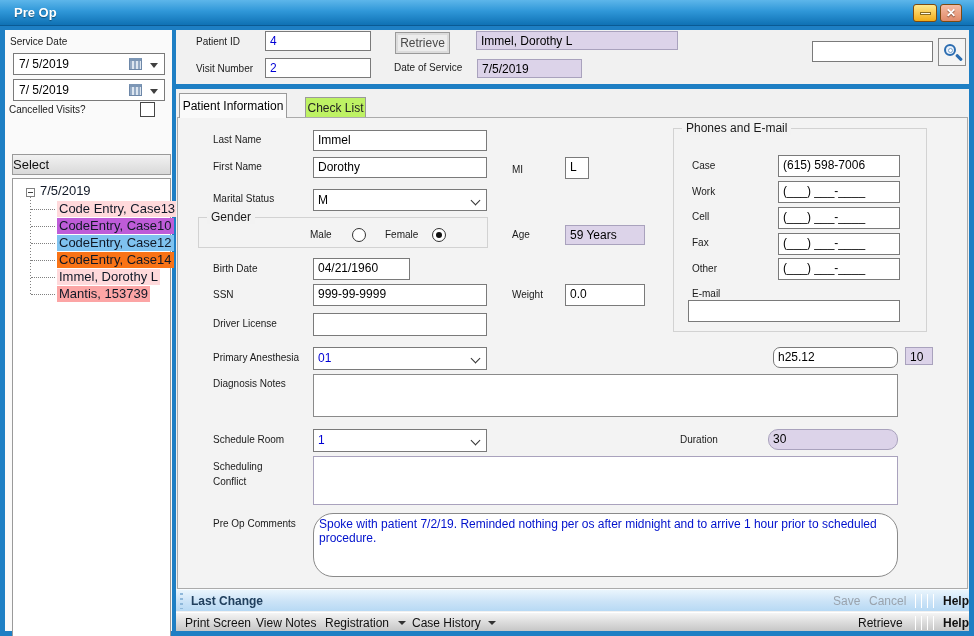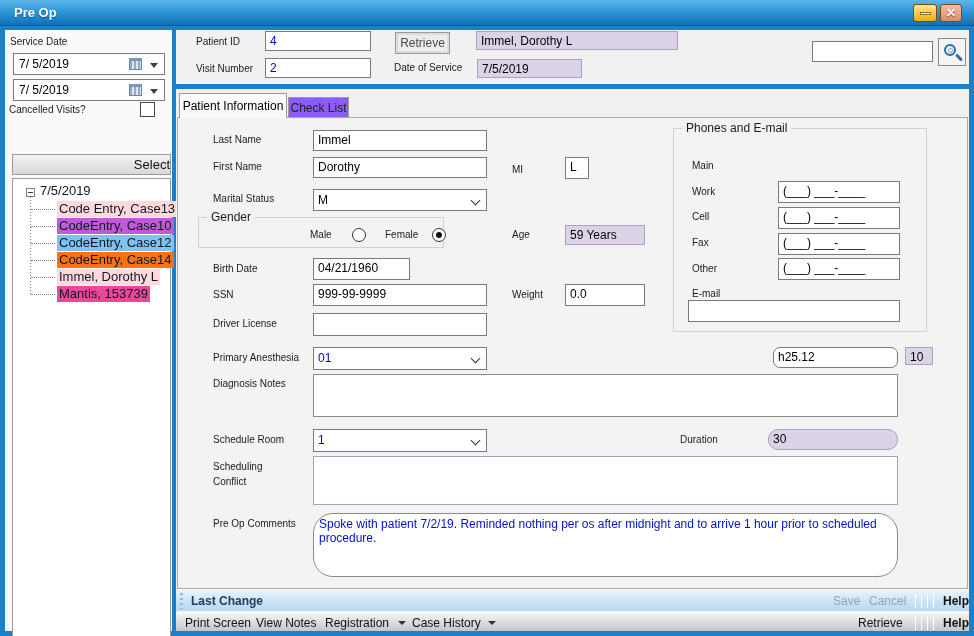--- a/index.html
+++ b/index.html
@@ -42,40 +42,40 @@
     border:1px solid #7a7a7a; font-size:12px; padding:3px 0 0 5px; }
   .cal { position:absolute; right:22px; top:4px; width:13px; height:12px;
     border:1px solid #6d87a8; border-top:3px solid #7d97b6;
     background:repeating-linear-gradient(90deg,#93a9c4 0 2px,#dde6f0 2px 4px); }
   .dda { position:absolute; right:6px; top:9px; width:0; height:0;
     border-left:4px solid transparent; border-right:4px solid transparent;
     border-top:5px solid #404040; }
   .checkbox { position:absolute; width:15px; height:15px; background:#fff; border:1px solid #454545; }
   .btn-select { position:absolute; left:7px; top:124px; width:159px; height:21px;
     background:linear-gradient(#f2f2f2,#d9d9d9); border:1px solid #9a9a9a;
-    font-size:13px; text-align:right; line-height:19px; color:#111; }
+    font-size:13px; text-align:left; line-height:19px; color:#111; }
   .tree { position:absolute; left:7px; top:148px; width:159px; height:482px;
     background:#fff; border:1px solid #9a9a9a; }
   .tree-vline { position:absolute; left:17px; top:18px; width:1px; height:97px;
     background-image:repeating-linear-gradient(#808080 0 1px, transparent 1px 3px); }
   .expbox { position:absolute; left:13px; top:9px; width:9px; height:9px;
     background:#fff; border:1px solid #808080; }
   .expbox::after { content:""; position:absolute; left:1px; top:3px; width:5px; height:1px; background:#404040; }
   .tree-root-lbl { position:absolute; left:27px; top:4px; font-size:13px; color:#101826; white-space:nowrap; }
   .tnode { position:absolute; left:44px; height:16px; line-height:15px; padding:0 2px;
     font-size:13px; color:#101826; white-space:nowrap; }
   .tnode::before { content:""; position:absolute; left:-26px; top:8px; width:24px;
     border-top:1px dotted #808080; }
   
   .main { position:absolute; left:176px; top:30px; width:793px; height:601px; background:#f1f1f1; }
   .blueband { position:absolute; left:0; top:54px; width:793px; height:5px; background:#1E7FC4; }
   .tab { position:absolute; font-size:12px; text-align:center; }
   .tab-active { left:3px; top:63px; width:108px; height:25px; background:#fafafa;
     border:1px solid #9a9a9a; border-bottom:none; line-height:24px; z-index:2; color:#000; }
-  .tab-idle { left:112px; top:67px; width:61px; height:21px; background:#8b5cf6;
+  .tab-idle { left:129px; top:67px; width:61px; height:21px; background:#bef264;
     border:1px solid #9a9a9a; border-bottom:none; line-height:20px; color:#222; }
   .content { position:absolute; left:1px; top:87px; width:791px; height:472px;
     background:#f3f3f3; border:1px solid #ababab; }
   .radio { position:absolute; width:14px; height:14px; border:1px solid #333;
     border-radius:50%; background:#fff; }
   .radio.checked::after { content:""; position:absolute; left:3px; top:3px; width:6px;
     height:6px; border-radius:50%; background:#111; }
   .link { position:absolute; font-size:12px; color:#0645c8; text-decoration:underline; white-space:nowrap; }
   .ta { position:absolute; background:#fff; border:1px solid #8a8a8a; font-size:12px; padding:3px 5px; }
   .hdr-btn { position:absolute; background:#ededed; border:1px solid #9a9a9a;
@@ -132,21 +132,21 @@
   <div class="btn-select">Select</div>
   <div class="tree">
     <span class="tree-vline"></span>
     <span class="expbox"></span>
     <span class="tree-root-lbl">7/5/2019</span>
     <span class="tnode" style="top: 22px; background-color: rgb(255, 217, 219);">Code Entry, Case13</span>
     <span class="tnode" style="top: 39px; background-color: rgb(190, 92, 216);">CodeEntry, Case10</span>
     <span class="tnode" style="top: 56px; background-color: rgb(127, 194, 239);">CodeEntry, Case12</span>
     <span class="tnode" style="top: 73px; background-color: #f97316;">CodeEntry, Case14</span>
     <span class="tnode" style="top: 90px; background-color: rgb(255, 217, 219);">Immel, Dorothy L</span>
-    <span class="tnode" style="top: 107px; background-color: #ec4899;">Mantis, 153739</span>
+    <span class="tnode" style="top: 107px; background-color: #fca5a5;">Mantis, 153739</span>
   </div>
 </div>
 
 <div class="main">
 
   <span class="lbl" style="left:20px;top:6px;">Patient ID</span>
   <div class="tb blue" style="left:89px;top:1px;width:106px;height:20px;">4</div>
   <span class="lbl" style="left:20px;top:33px;">Visit Number</span>
   <div class="tb blue" style="left:89px;top:28px;width:106px;height:20px;">2</div>
   <div class="hdr-btn" style="left:219px;top:2px;width:55px;height:22px;line-height:20px;">Retrieve</div>
@@ -172,21 +172,21 @@
   <div class="tb" style="left:137px;top:127px;width:174px;height:21px;">Dorothy</div>
   <span class="lbl" style="left:336px;top:134px;">MI</span>
   <div class="tb" style="left:389px;top:127px;width:24px;height:22px;">L</div>
 
   <span class="lbl" style="left:37px;top:163px;">Marital Status</span>
   <div class="combo" style="left:137px;top:159px;width:174px;height:22px;">
     <span>M</span>
     <span class="chev"></span>
   </div>
 
-  <div class="grp" style="left:22px;top:187px;width:246px;height:31px;">
+  <div class="grp" style="left:22px;top:187px;width:290px;height:31px;">
     <span class="grp-cap">Gender</span>
   </div>
   <span class="lbl" style="left:134px;top:199px;">Male</span>
   <span class="radio" style="left:176px;top:198px;"></span>
   <span class="lbl" style="left:209px;top:199px;">Female</span>
   <span class="radio checked" style="left:256px;top:198px;"></span>
   <span class="lbl" style="left:336px;top:199px;">Age</span>
   <div class="tb lav" style="left:389px;top:195px;width:80px;height:20px;">59 Years</div>
 
   <span class="lbl" style="left:37px;top:233px;">Birth Date</span>
@@ -222,21 +222,22 @@
 
   <span class="lbl" style="left:37px;top:429px;width:80px;white-space:normal;line-height:15px;">Scheduling Conflict</span>
   <div class="ta lav" style="left:137px;top:426px;width:585px;height:49px;border:1px solid #a9a2bd;"></div>
 
   <span class="lbl" style="left:37px;top:488px;">Pre Op Comments</span>
   <div class="ta" style="left:137px;top:483px;width:585px;height:64px;color:#0011cc;border-radius:20px;">Spoke with patient 7/2/19.  Reminded nothing per os after midnight and to arrive 1 hour prior to scheduled procedure.</div>
 
   <div class="grp" style="left:497px;top:98px;width:254px;height:204px;">
     <span class="grp-cap">Phones and E-mail</span>
   </div>
-  <span class="lbl" style="left:516px;top:130px;">Main</span>
+  <span class="lbl" style="left:516px;top:130px;">Case</span>
+  <div class="tb" style="left:602px;top:125px;width:122px;height:22px;">(615) 598-7006</div>
   <span class="lbl" style="left:516px;top:156px;">Work</span>
   <div class="tb" style="left:602px;top:151px;width:122px;height:22px;">(___) ___-____</div>
   <span class="lbl" style="left:516px;top:181px;">Cell</span>
   <div class="tb" style="left:602px;top:177px;width:122px;height:22px;">(___) ___-____</div>
   <span class="lbl" style="left:516px;top:207px;">Fax</span>
   <div class="tb" style="left:602px;top:203px;width:122px;height:22px;">(___) ___-____</div>
   <span class="lbl" style="left:516px;top:233px;">Other</span>
   <div class="tb" style="left:602px;top:228px;width:122px;height:22px;">(___) ___-____</div>
   <span class="lbl" style="left:516px;top:258px;">E-mail</span>
   <div class="tb" style="left:512px;top:270px;width:212px;height:22px;"></div>

